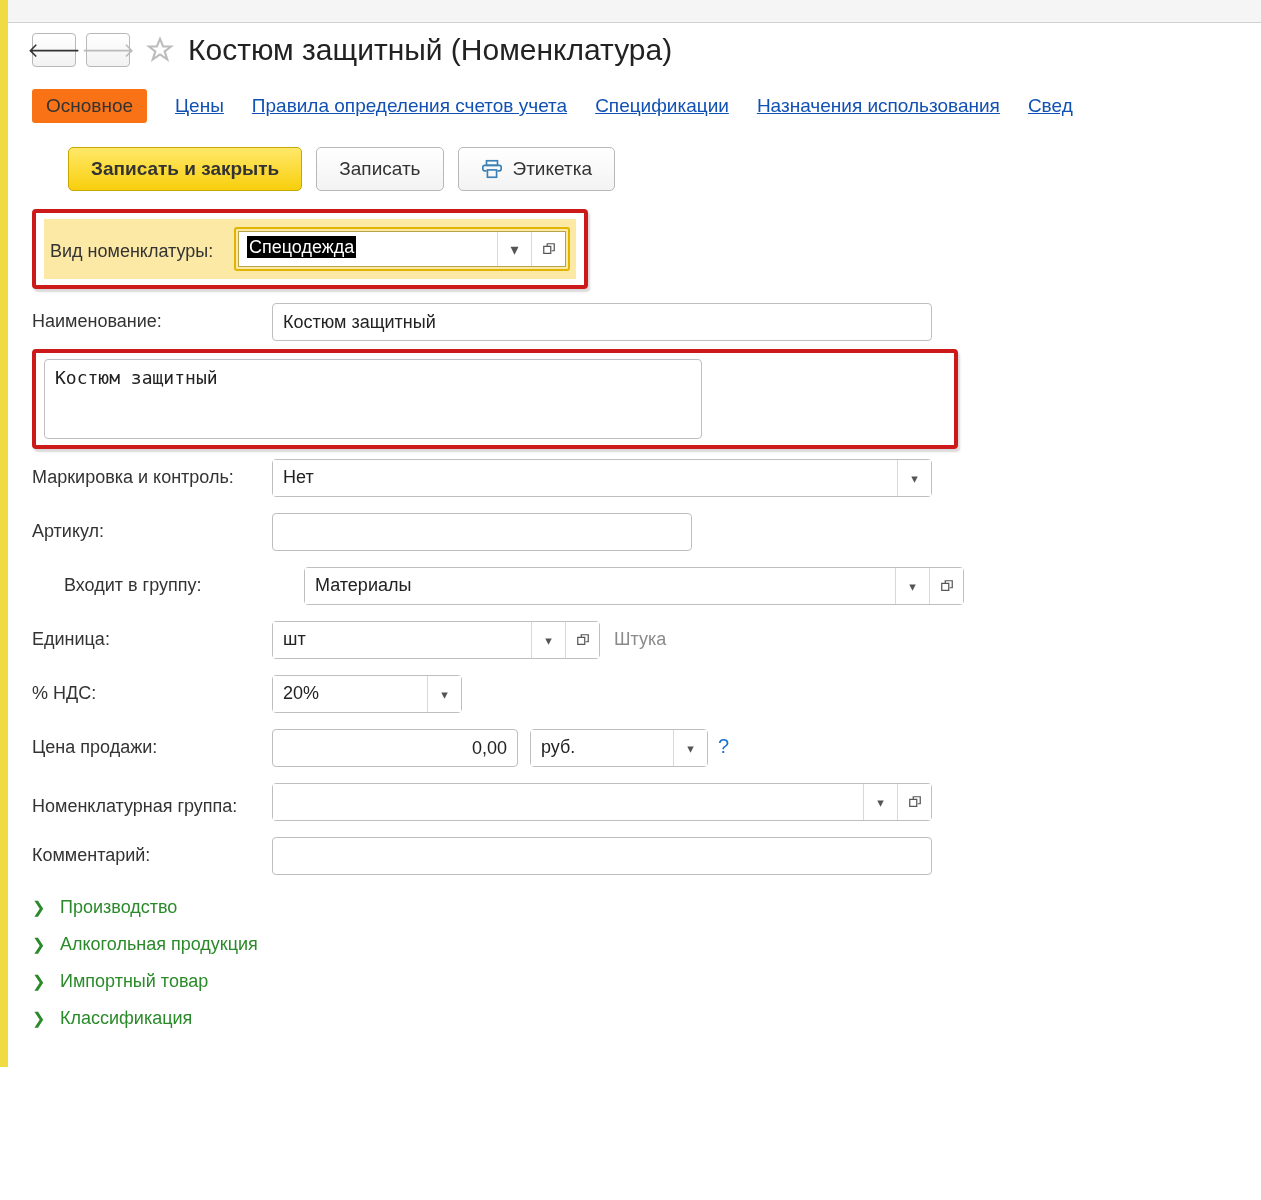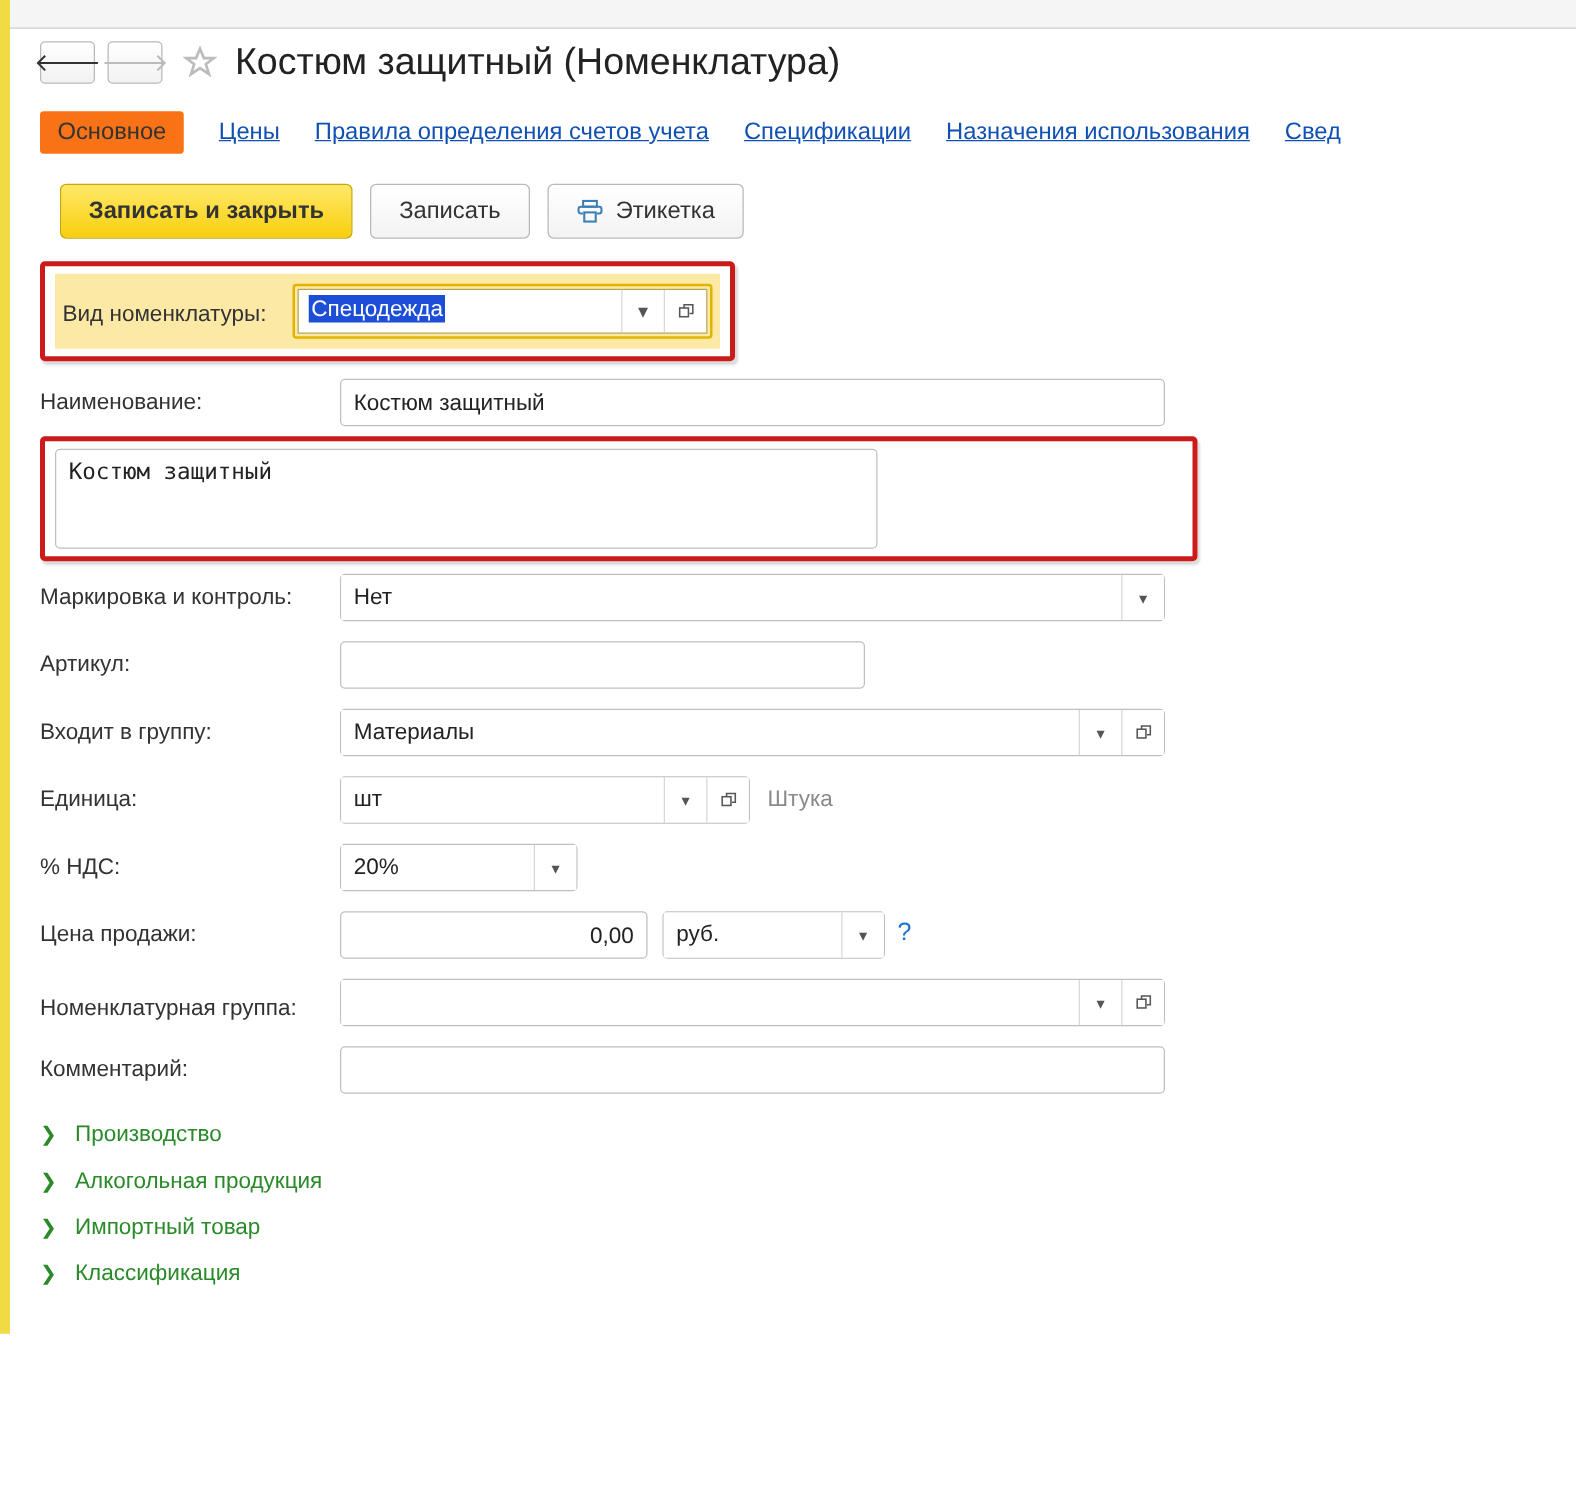--- a/index.html
+++ b/index.html
@@ -65,20 +65,21 @@
     color: #333;
     text-decoration: none;
     background: #f97316;
     padding: 6px 14px;
     border-radius: 3px;
   }
   .btn-row {
     display: flex;
     gap: 14px;
     padding: 10px 0 18px 16px;
+    margin-left: 20px;
   }
   .btn {
     border: 1px solid #b8b8b8;
     background: linear-gradient(#ffffff,#f3f3f3);
     border-radius: 5px;
     padding: 10px 22px;
     font-size: 19px;
     color: #333;
     cursor: pointer;
     display: flex;
@@ -163,21 +164,21 @@
     display: flex;
     border: 1px solid #b8a24a;
     background: #fff;
     height: 36px;
   }
   .vid-select .sel-body {
     flex: 1;
     padding: 5px 8px;
   }
   .vid-select .sel-body span {
-    background: #1d4ed8;
+    background: #000000;
     color: #fff;
     padding: 1px 2px;
     font-size: 18px;
   }
   .vid-select .mini-btn {
     width: 34px;
     border-left: 1px solid #d8d8d8;
     display:flex; align-items:center; justify-content:center;
     color:#555; cursor:pointer;
   }
@@ -290,21 +291,21 @@
           <span>▾</span>
         </div>
     </div>
   </div>
 
   <div class="form-row" style="margin-top:8px;">
     <div class="form-label">Артикул:</div>
     <input class="input" style="width: 420px;" value="">
   </div>
 
-  <div class="form-row" style="margin-top:8px;">
+  <div class="form-row" style="margin-top:8px;margin-left:32px;">
     <div class="form-label">Входит в группу:</div>
     <div class="select" style="width:660px;">
       <div class="select-body">Материалы</div>
       <div class="mini-btn">
           <span>▾</span>
         </div>
       <div class="mini-btn">
           <span>
             <svg viewBox="0 0 16 16" fill="none" stroke="#555" stroke-width="1.4">
               <rect x="2" y="5" width="8" height="8"></rect>

